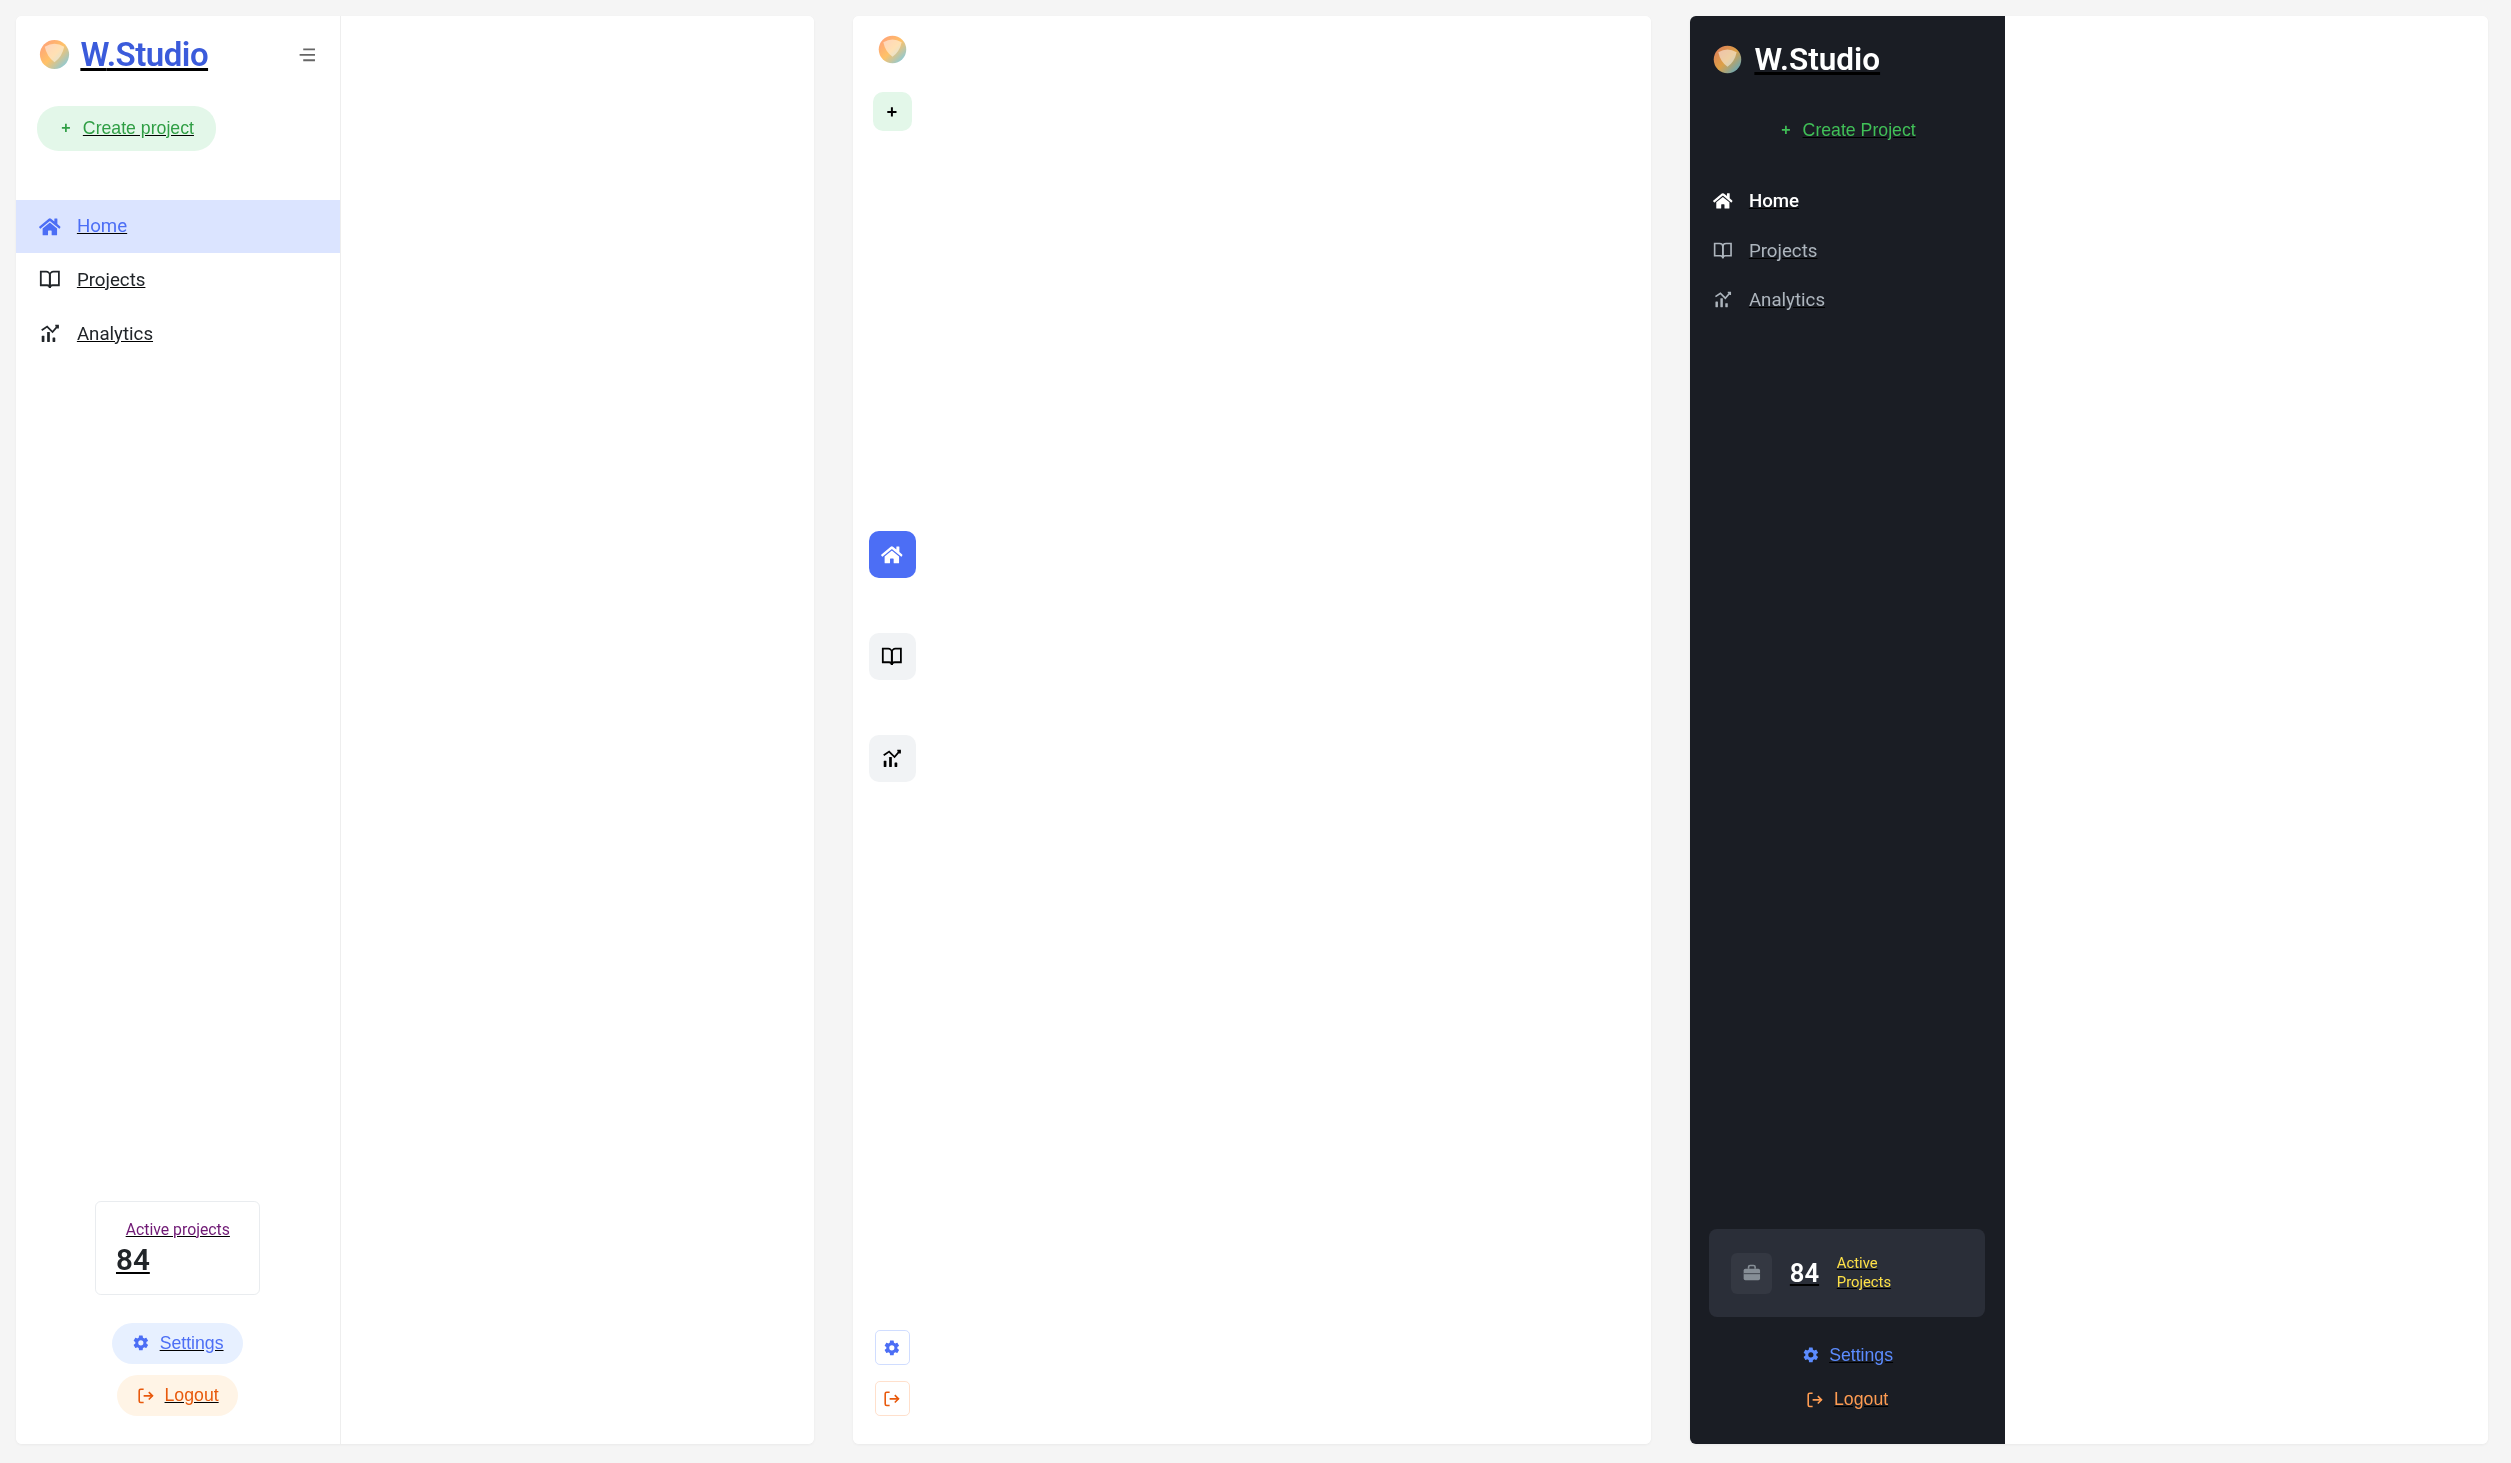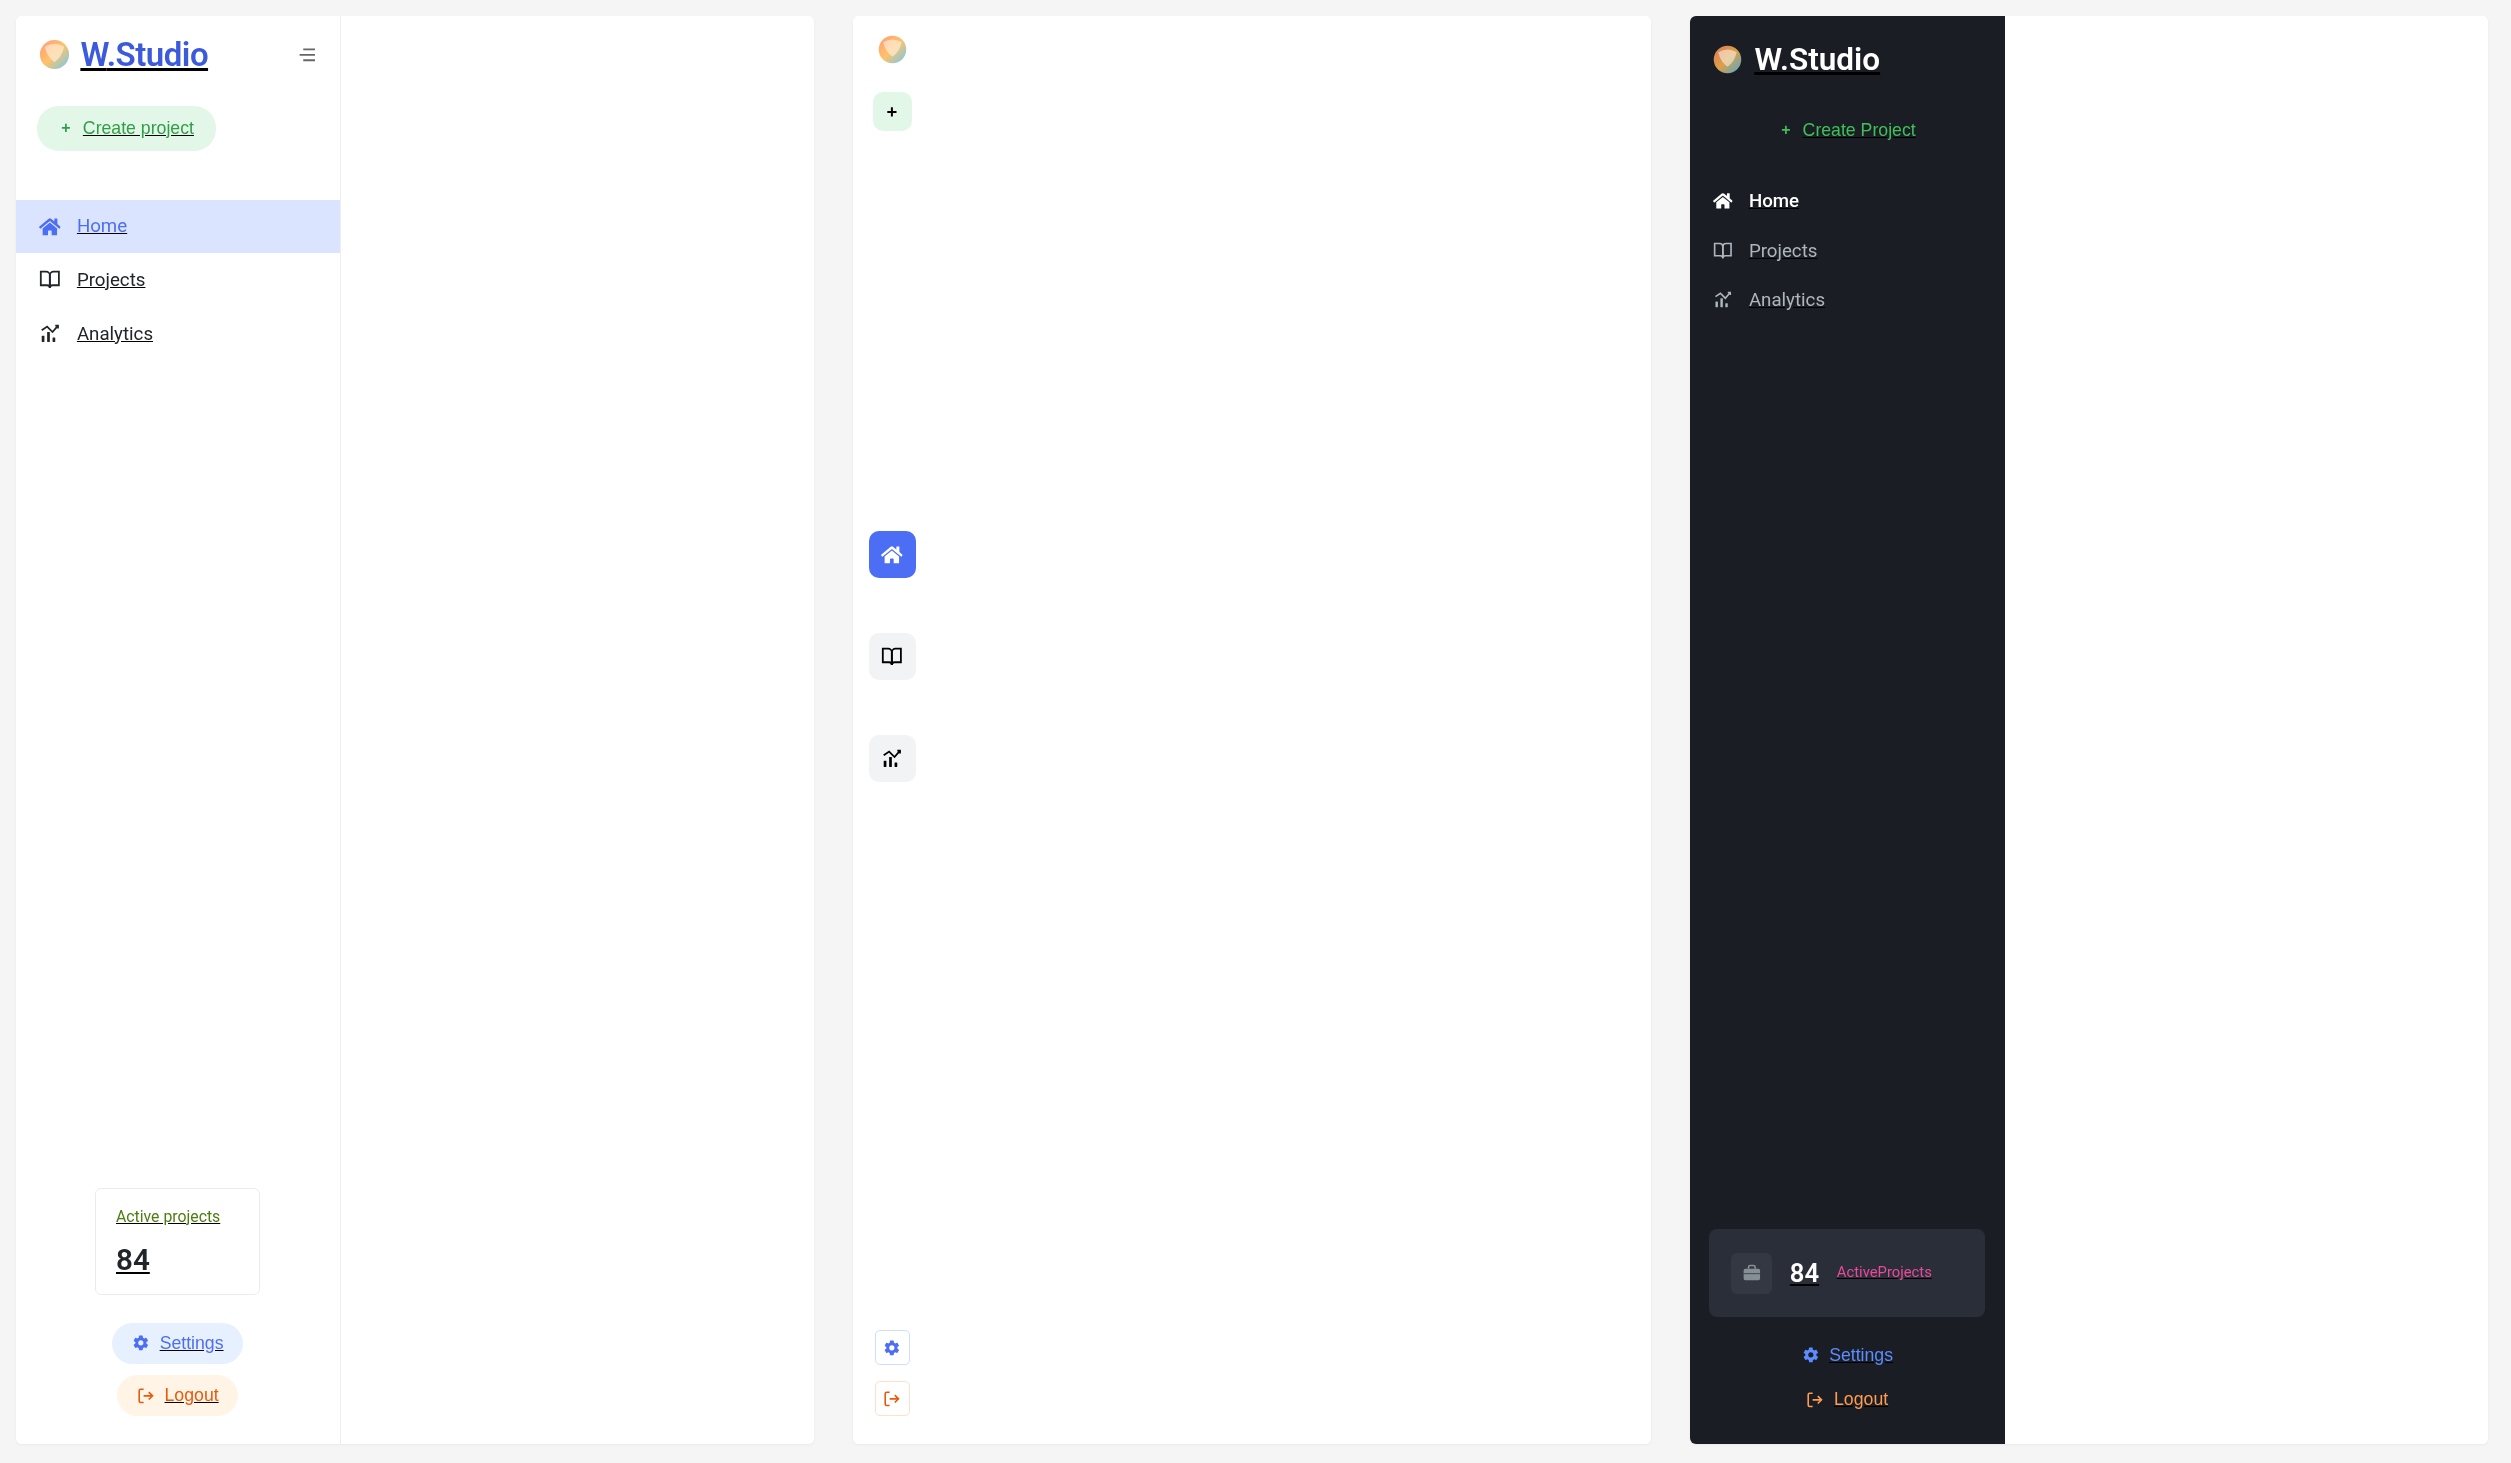--- a/index.html
+++ b/index.html
@@ -130,22 +130,23 @@
     .active-card-1 {
       margin: 0 auto 27.6px auto;
       border: 1px solid #e9ecef;
       border-radius: 5.9px;
       padding: 17.7px 19.7px;
       width: 165px;
     }
     
     .active-card-1 .label {
       font-size: 15.8px;
-      color: #4d7c0f;
-      margin-bottom: 17px;
+      color: #701a75;
+      margin-bottom: 4px;
+      text-align: center;
     }
     
     .active-card-1 .value {
       font-size: 29.6px;
       font-weight: 600;
       color: #212529;
     }
     
     .footer-1 {
       display: flex;
@@ -388,22 +389,23 @@
     }
     
     .active-card-3 .value {
       font-size: 25.6px;
       font-weight: 600;
       color: #fff;
     }
     
     .active-card-3 .text {
       display: flex;
+      flex-direction: column;
       font-size: 14.8px;
-      color: #ec4899;
+      color: #fde047;
       line-height: 1.3;
     }
     
     .footer-3 {
       display: flex;
       flex-direction: column;
       align-items: center;
       gap: 11.8px;
       padding-bottom: 27.6px;
     }

